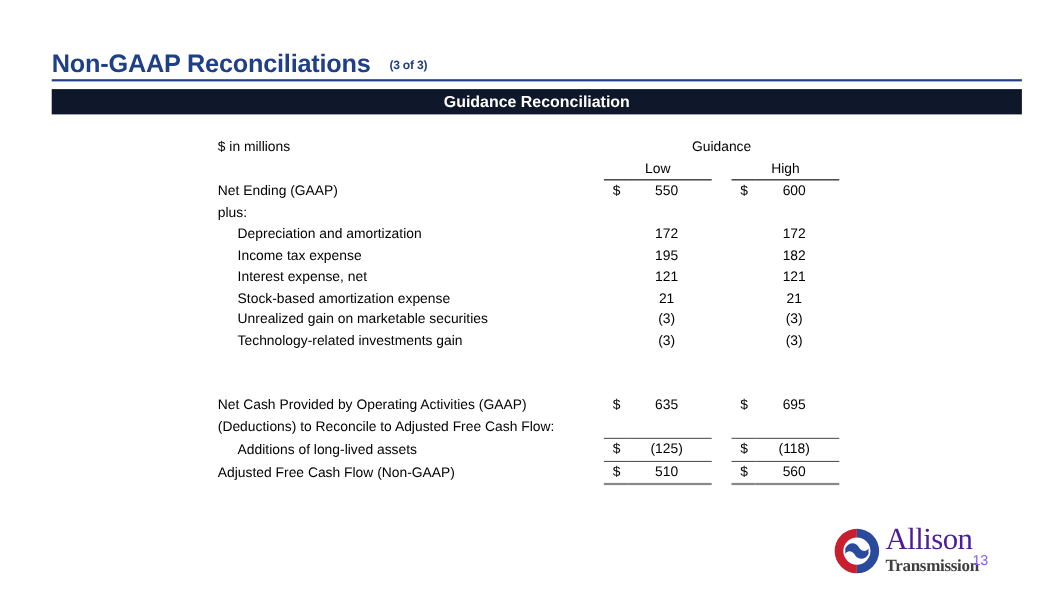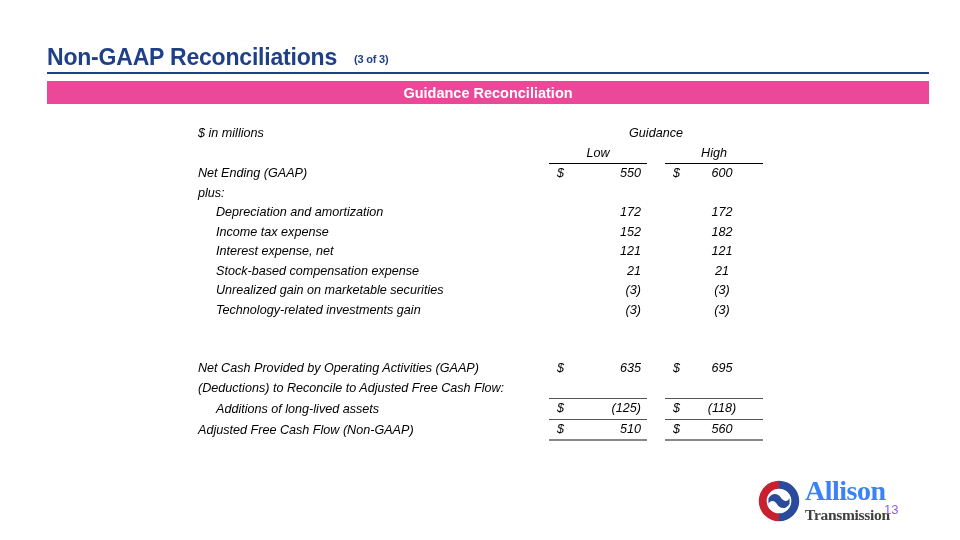--- a/index.html
+++ b/index.html
@@ -43,53 +43,52 @@
     background: #1f3f86;
   }
 
   
   .banner {
     position: absolute;
     left: 47px;
     top: 81px;
     width: 882px;
     height: 23px;
-    background: #ec4899;
+    background: #0f172a;
     color: #ffffff;
     font-size: 14.5px;
     font-weight: bold;
     display: flex;
     align-items: center;
     justify-content: center;
   }
 
   
   .table-wrap {
     position: absolute;
     left: 198px;
     top: 124px;
     width: 565px;
   }
   table.fin {
     border-collapse: collapse;
     width: 100%;
     font-size: 12.6px;
     table-layout: fixed;
-    font-style: italic;
   }
   table.fin td {
     padding: 0;
     vertical-align: bottom;
     line-height: 19.5px;
     height: 19.5px;
     white-space: nowrap;
   }
   .c-label   { width: 351px; text-align: left; }
   .c-cur-l   { width: 22px;  text-align: left;  padding-left: 8px !important; }
-  .c-val-l   { width: 76px;  text-align: right; padding-right: 6px !important; }
+  .c-val-l   { width: 76px;  text-align: center; padding-right: 6px !important; }
   .c-gap     { width: 18px; }
   .c-cur-h   { width: 22px;  text-align: left;  padding-left: 8px !important; }
   .c-val-h   { width: 76px;  text-align: center; padding-right: 6px !important; }
 
   .indent { padding-left: 18px !important; }
 
   
   .hdr-center { text-align: center; }
   .hdr-span-line {
     border-bottom: 1.2px solid #000;
@@ -121,23 +120,23 @@
     height: 44px;
   }
   .logo-text {
     position: absolute;
     left: 48px;
     top: 0px;
     width: 120px;
   }
   .logo-allison {
     font-family: "Liberation Serif", serif;
-    font-weight: bold;
+    font-weight: normal;
     font-size: 28px;
-    color: #3b82f6;
+    color: #4c1d95;
     line-height: 28px;
     letter-spacing: -0.5px;
   }
   .logo-trans {
     font-family: "Liberation Serif", serif;
     font-weight: bold;
     font-size: 15.5px;
     color: #404040;
     line-height: 17px;
     letter-spacing: -0.3px;
@@ -205,35 +204,35 @@
           <td class="c-label indent">Depreciation and amortization</td>
           <td class="c-cur-l"></td>
           <td class="c-val-l">172</td>
           <td class="c-gap"></td>
           <td class="c-cur-h"></td>
           <td class="c-val-h">172</td>
         </tr>
         <tr>
           <td class="c-label indent">Income tax expense</td>
           <td class="c-cur-l"></td>
-          <td class="c-val-l">152</td>
+          <td class="c-val-l">195</td>
           <td class="c-gap"></td>
           <td class="c-cur-h"></td>
           <td class="c-val-h">182</td>
         </tr>
         <tr>
           <td class="c-label indent">Interest expense, net</td>
           <td class="c-cur-l"></td>
           <td class="c-val-l">121</td>
           <td class="c-gap"></td>
           <td class="c-cur-h"></td>
           <td class="c-val-h">121</td>
         </tr>
         <tr>
-          <td class="c-label indent">Stock-based compensation expense</td>
+          <td class="c-label indent">Stock-based amortization expense</td>
           <td class="c-cur-l"></td>
           <td class="c-val-l">21</td>
           <td class="c-gap"></td>
           <td class="c-cur-h"></td>
           <td class="c-val-h">21</td>
         </tr>
         <tr>
           <td class="c-label indent">Unrealized gain on marketable securities</td>
           <td class="c-cur-l"></td>
           <td class="c-val-l">(3)</td>

